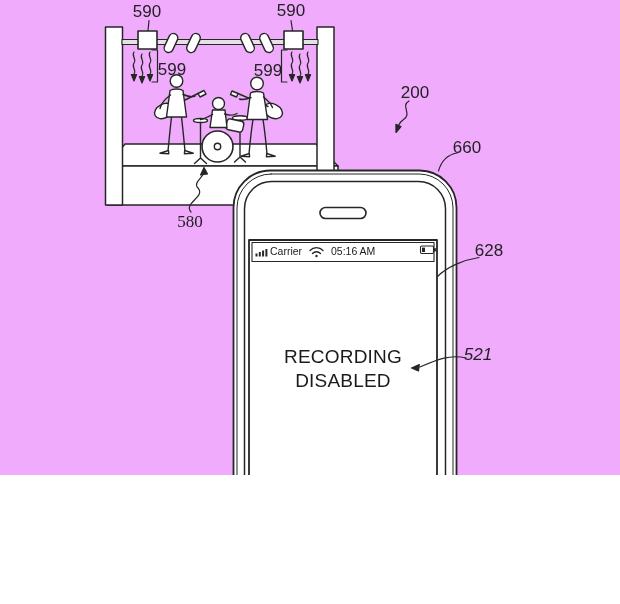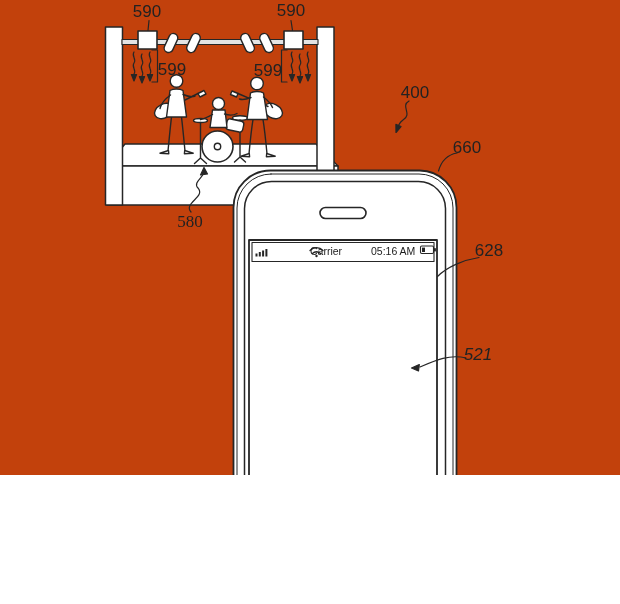--- a/index.html
+++ b/index.html
@@ -1,28 +1,28 @@
 <!DOCTYPE html>
 <html><head>
 <meta charset="utf-8">
 <style>
   html,body { margin:0; padding:0; background:#ffffff; }
   .canvas {
     position:relative; width:620px; height:475px;
-    background:#c2410c; overflow:hidden;
+    background:#f0abfc; overflow:hidden;
     font-family:"Liberation Sans", sans-serif; color:#262626;
   }
   .art { position:absolute; left:0; top:0; }
   .ref {
     position:absolute; transform:translateX(-50%);
     font-size:17px; line-height:17px; white-space:nowrap; color:#222;
   }
   .sb {
     position:absolute; font-size:10.5px; line-height:11px;
-    white-space:nowrap; color:#1b1b1b;margin-left:40px;
+    white-space:nowrap; color:#1b1b1b;
   }
   .msg {
     position:absolute; left:249px; top:345px; width:188px;
     text-align:center; font-size:19px; line-height:24px;
     letter-spacing:0.2px; color:#1b1b1b;
   }
   svg * { vector-effect:non-scaling-stroke; }
 </style>
 </head>
 <body>
@@ -185,22 +185,26 @@
         <path d="M411.5,368 L419.3,364.6 L418.5,371 Z" fill="#262626"></path>
       </g>
     </g>
   </svg>
 
   <div class="ref" style="left:147px; top:3px;">590</div>
   <div class="ref" style="left:291px; top:2px;">590</div>
   <div class="ref" style="left:172px; top:61px;">599</div>
   <div class="ref" style="left:268px; top:62px;">599</div>
   <div class="ref" style="left:190px; top:213px;font-family:Liberation Serif, serif;">580</div>
-  <div class="ref" style="left:415px; top:84px;">400</div>
+  <div class="ref" style="left:415px; top:84px;">200</div>
   <div class="ref" style="left:467px; top:139px;">660</div>
   <div class="ref" style="left:489px; top:242px;">628</div>
   <div class="ref" style="left:478px; top:346px;font-style:italic;">521</div>
 
   <div class="sb" style="left:270px; top:246px;">Carrier</div>
   <div class="sb" style="left:331px; top:246px;">05:16 AM</div>
 
+  <div class="msg">
+    <div>RECORDING</div>
+    <div>DISABLED</div>
+  </div>
 
 </div>
 
 </body></html>

